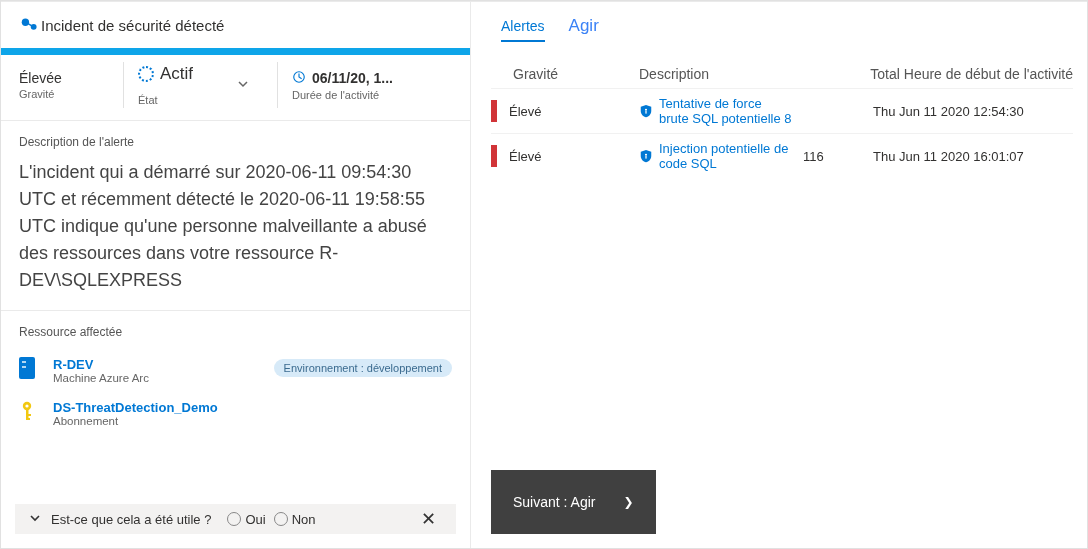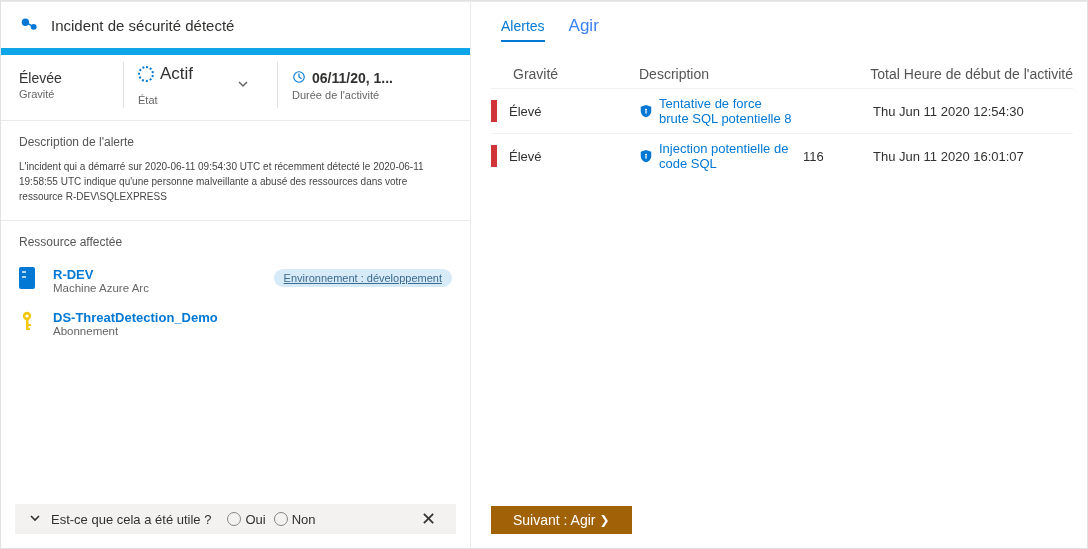--- a/index.html
+++ b/index.html
@@ -45,21 +45,20 @@
   .left {
     width: 470px;
     border-right: 1px solid #eaeaea;
     display: flex;
     flex-direction: column;
     position: relative;
   }
   .banner {
     display: flex;
     align-items: center;
-    gap: 10px;
     padding: 12px 18px;
     font-size: 15px;
   }
   .banner-icon { width: 22px; height: 22px; flex:0 0 auto; }
   .status-row {
     display: flex;
     align-items: stretch;
     padding: 3px 18px 8px;
     border-top: 7px solid #0ea5e9;
     border-bottom: 1px solid #eaeaea;
@@ -102,21 +101,21 @@
   .chevron-down svg { width: 12px; height: 12px; stroke: #666; }
   .clock-icon svg { width: 14px; height: 14px; stroke:#0078d4; fill:none; }
 
   .section { padding: 14px 18px 8px; }
   .section-heading {
     font-size: 12px;
     color: #555;
     margin-bottom: 10px;
   }
   .alert-desc {
-    font-size: 10px;
+    font-size: 18px;
     color: #444;
     line-height: 1.5;
   }
   .section-divider {
     border-top: 1px solid #eaeaea;
     margin: 8px 0 0 0;
   }
 
   .resource-item {
     display: flex;
@@ -138,21 +137,20 @@
     color: #666;
   }
   .env-tag {
     background: #d7eaf8;
     color: #3b6b8f;
     font-size: 11px;
     padding: 3px 10px;
     border-radius: 10px;
     align-self: flex-start;
     margin-top: 2px;
-    text-decoration: underline;
   }
   .server-icon-box {
     width: 16px; height: 22px; background:#0078d4; border-radius:2px;
     position:relative;
   }
   .server-icon-box::before, .server-icon-box::after {
     content:""; position:absolute; left:3px; width:4px; height:2px; background:#b3d8f2;
   }
   .server-icon-box::before { top:4px; }
   .server-icon-box::after { top:9px; }
@@ -225,28 +223,28 @@
   .shield-icon {
     width:14px; height:14px; flex:0 0 auto;
   }
   .time-cell { white-space: nowrap; }
   .total-cell { text-align:left; }
 
   .next-btn {
     position: absolute;
     left: 20px;
     bottom: 14px;
-    background: #a16207;
+    background: #404040;
     color: #fff;
     border: none;
-    padding: 6px 22px;
+    padding: 24px 22px;
     font-size: 14px;
     display: flex;
     align-items: center;
-    gap: 4px;
+    gap: 28px;
     cursor: pointer;
   }
   .next-btn .arrow { font-size: 12px; }
 </style>
 </head>
 <body>
 
 <div class="page">
 
   <div class="main">

